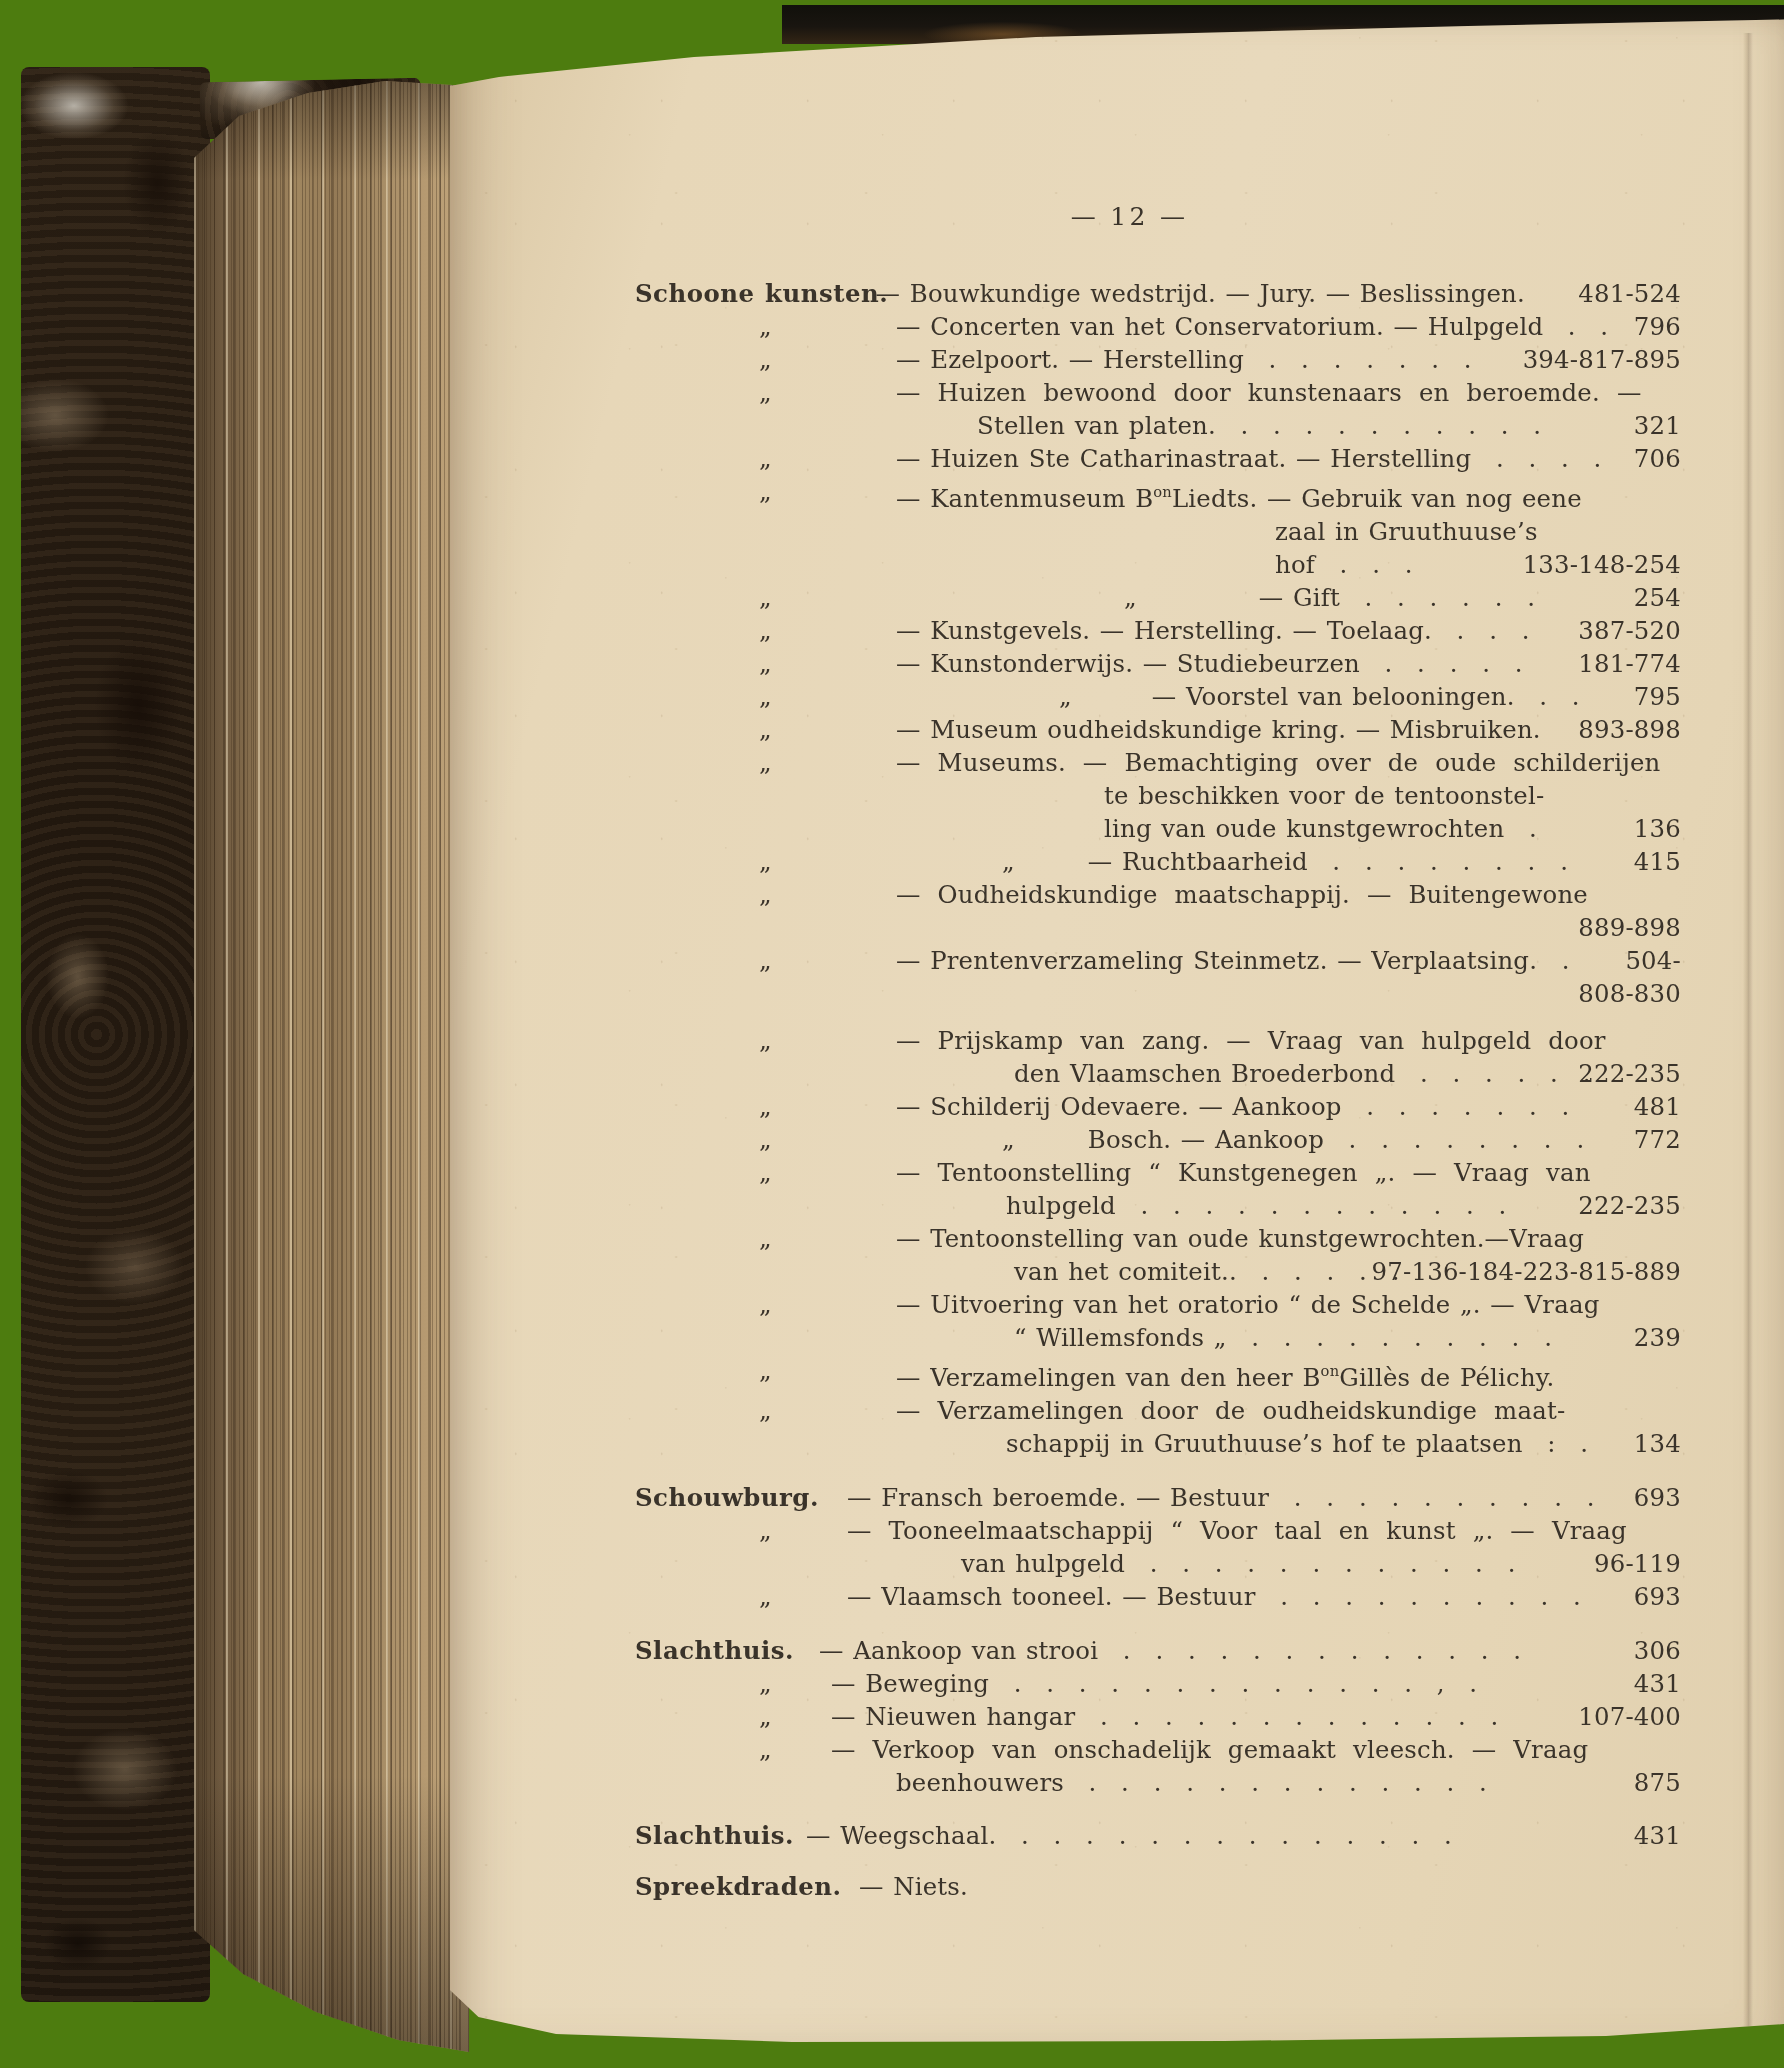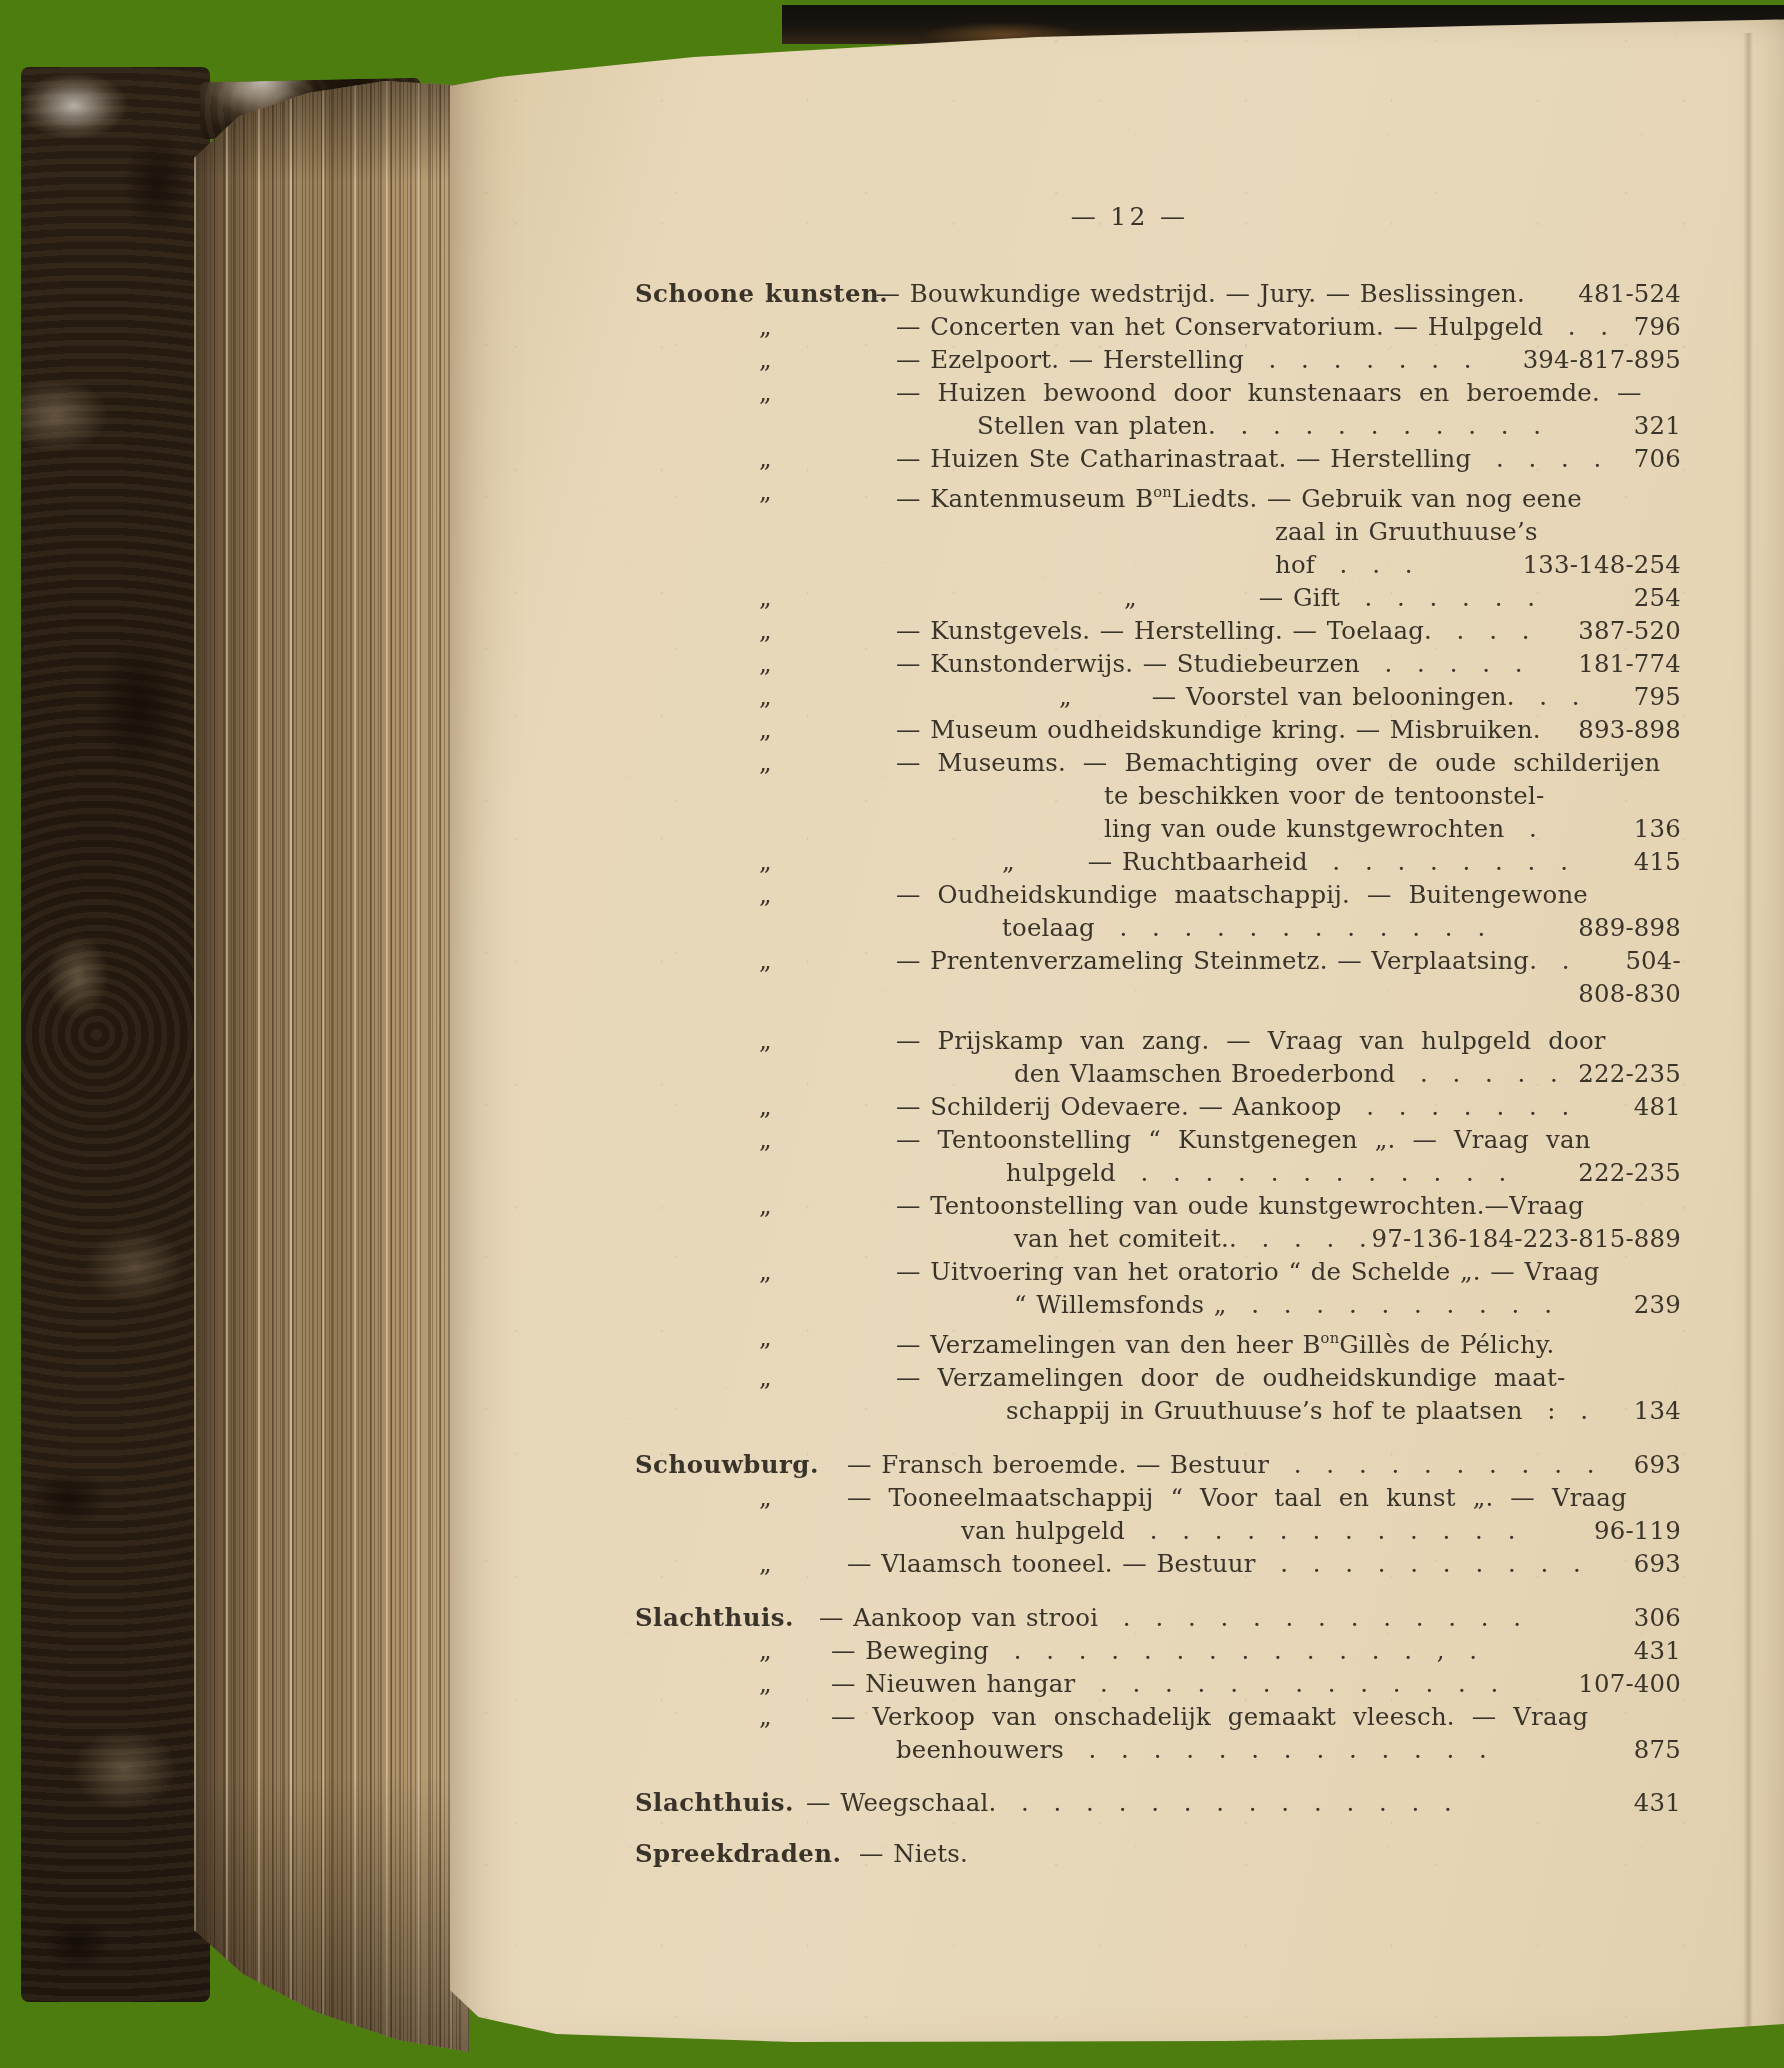--- a/index.html
+++ b/index.html
@@ -98,26 +98,27 @@
           <div class="row"><span class="lab dit">„</span><span class="body"><span style="margin-left: 228px;">„</span><span style="margin-left: 122px;">— Gift . . . . . .</span></span><span class="num">254</span></div>
           <div class="row"><span class="lab dit">„</span><span class="body"><span>— Kunstgevels. — Herstelling. — Toelaag. . . .</span></span><span class="num">387-520</span></div>
           <div class="row"><span class="lab dit">„</span><span class="body"><span>— Kunstonderwijs. — Studiebeurzen . . . . .</span></span><span class="num">181-774</span></div>
           <div class="row"><span class="lab dit">„</span><span class="body"><span style="margin-left: 163px;">„</span><span style="margin-left: 80px; text-align: right;">— Voorstel van belooningen. . .</span></span><span class="num">795</span></div>
           <div class="row"><span class="lab dit">„</span><span class="body"><span>— Museum oudheidskundige kring. — Misbruiken.</span></span><span class="num">893-898</span></div>
           <div class="row justify"><span class="lab dit">„</span><span class="body"><span>— Museums. — Bemachtiging over de oude schilderijen</span></span></div>
           <div class="row"><span class="lab"></span><span class="body" style="margin-left: 208px;"><span>te beschikken voor de tentoonstel-</span></span></div>
           <div class="row"><span class="lab"></span><span class="body" style="margin-left: 208px;"><span>ling van oude kunstgewrochten .</span></span><span class="num">136</span></div>
           <div class="row"><span class="lab dit">„</span><span class="body"><span style="margin-left: 106px;">„</span><span style="margin-left: 73px;">— Ruchtbaarheid . . . . . . . .</span></span><span class="num">415</span></div>
           <div class="row justify"><span class="lab dit">„</span><span class="body"><span>— Oudheidskundige maatschappij. — Buitengewone</span></span></div>
-          <div class="row"><span class="lab"></span><span class="body" style="margin-left: 106px;"><span>toelaag . . . . . . . . . . . .</span></span><span class="num">889-898</span></div>
+          <div class="row"><span class="lab"></span><span class="num">889-898</span></div>
           <div class="row"><span class="lab dit">„</span><span class="body"><span>— Prentenverzameling Steinmetz. — Verplaatsing. .</span></span><span class="num">504-</span></div>
           <div class="row"><span class="lab"></span><span class="body"></span><span class="num">808-830</span></div>
           <div class="row justify" style="margin-top: 14.7px;"><span class="lab dit">„</span><span class="body"><span>— Prijskamp van zang. — Vraag van hulpgeld door</span></span></div>
           <div class="row"><span class="lab"></span><span class="body" style="margin-left: 118px; text-align: right;"><span>den Vlaamschen Broederbond . . . . . .</span></span><span class="num">222-235</span></div>
           <div class="row"><span class="lab dit">„</span><span class="body"><span>— Schilderij Odevaere. — Aankoop . . . . . . .</span></span><span class="num">481</span></div>
+          <div class="row"><span class="lab dit">„</span><span class="body"><span style="margin-left: 106px;">„</span><span style="margin-left: 73px;">Bosch. — Aankoop . . . . . . . .</span></span><span class="num">772</span></div>
           <div class="row justify"><span class="lab dit">„</span><span class="body"><span>— Tentoonstelling “ Kunstgenegen „. — Vraag van</span></span></div>
           <div class="row"><span class="lab"></span><span class="body" style="margin-left: 110px;"><span>hulpgeld . . . . . . . . . . . .</span></span><span class="num">222-235</span></div>
           <div class="row"><span class="lab dit">„</span><span class="body"><span>— Tentoonstelling van oude kunstgewrochten.—Vraag</span></span></div>
           <div class="row"><span class="lab"></span><span class="body" style="margin-left: 118px;"><span>van het comiteit.. . . . . .</span></span><span class="num">97-136-184-223-815-889</span></div>
           <div class="row"><span class="lab dit">„</span><span class="body"><span>— Uitvoering van het oratorio “ de Schelde „. — Vraag</span></span></div>
           <div class="row"><span class="lab"></span><span class="body" style="margin-left: 118px;"><span>“ Willemsfonds „ . . . . . . . . . .</span></span><span class="num">239</span></div>
           <div class="row"><span class="lab dit">„</span><span class="body"><span>— Verzamelingen van den heer B</span><sup>on</sup><span> Gillès de Pélichy.</span></span></div>
           <div class="row justify"><span class="lab dit">„</span><span class="body"><span>— Verzamelingen door de oudheidskundige maat-</span></span></div>
           <div class="row"><span class="lab"></span><span class="body" style="margin-left: 110px;"><span>schappij in Gruuthuuse’s hof te plaatsen : .</span></span><span class="num">134</span></div>
           <div class="row" style="margin-top: 21px;"><span class="lab hd">Schouwburg.</span><span class="body" style="margin-left: -49px;"><span>— Fransch beroemde. — Bestuur . . . . . . . . . .</span></span><span class="num">693</span></div>

